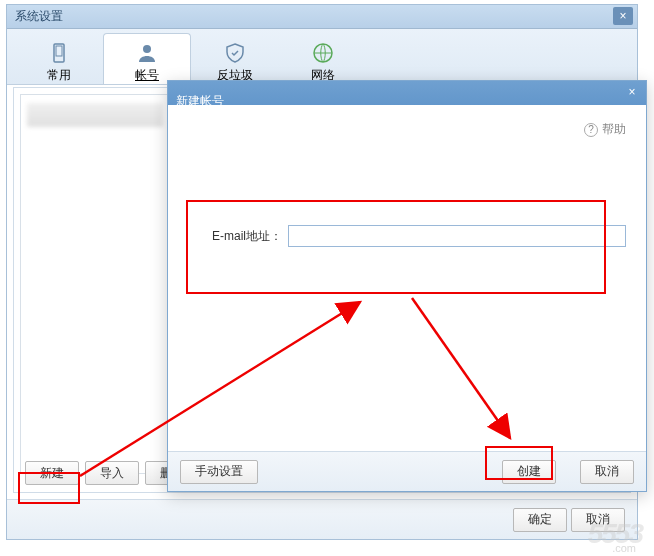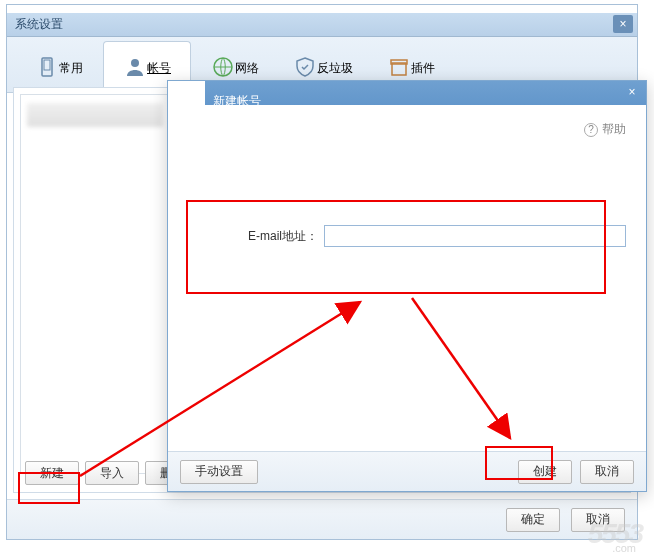--- a/index.html
+++ b/index.html
@@ -1,49 +1,49 @@
 <!DOCTYPE html>
 <html><head>
 <meta charset="utf-8">
 <style>
 * { box-sizing: border-box; margin: 0; padding: 0; font-family: "Microsoft YaHei", sans-serif; font-size: 12px; }
 body { width: 654px; height: 556px; background: #fff; position: relative; overflow: hidden; }
 
 .outer-window { position: absolute; left: 6px; top: 4px; width: 632px; height: 536px; border: 1px solid #a8c0d8; background: #fff; }
-.outer-titlebar { height: 24px; background: linear-gradient(#c8dcf0, #b8d0e8); border-bottom: 1px solid #a0b8d0; display: flex; align-items: center; padding: 0 8px; color: #2a4a6a; position: relative; margin-top: 8px; }
+.outer-titlebar { height: 24px; background: linear-gradient(#c8dcf0, #b8d0e8); border-bottom: 1px solid #a0b8d0; display: flex; align-items: center; padding: 0 8px; color: #2a4a6a; position: relative; }
 .outer-close { position: absolute; right: 4px; top: 2px; width: 20px; height: 18px; color: #fff; background: #6a90b8; border-radius: 2px; display: flex; align-items: center; justify-content: center; cursor: pointer; }
 
 .tabstrip { height: 56px; background: linear-gradient(#eaf2fa, #dfeaf5); border-bottom: 1px solid #c0d0e0; display: flex; padding: 4px 8px 0 8px; gap: 0; }
-.tab { width: 88px; display: flex; flex-direction: row; align-items: center; justify-content: center; cursor: pointer; border: 1px solid transparent; border-bottom: none; border-radius: 4px 4px 0 0; padding-top: 2px; }
+.tab { width: 88px; display: flex; flex-direction: column; align-items: center; justify-content: flex-end; cursor: pointer; border: 1px solid transparent; border-bottom: none; border-radius: 4px 4px 0 0; padding-top: 2px; }
 .tab.active { background: #fff; border-color: #c0d0e0; text-decoration: underline; }
 .tab-icon { width: 24px; height: 24px; margin-bottom: 2px; }
 
 .outer-body { position: absolute; top: 82px; left: 6px; right: 6px; bottom: 46px; background: #fff; border: 1px solid #d0dce8; }
 .account-list { position: absolute; left: 6px; top: 6px; width: 150px; height: 380px; border: 1px solid #d8e0e8; background: #fff; }
 .account-list-item { height: 24px; margin: 8px 6px; background: linear-gradient(#f0f0f0,#e0e0e0); border-radius: 2px; filter: blur(2px); }
 
 .outer-buttons-row { position: absolute; left: 6px; bottom: 46px; display: flex; gap: 6px; }
 .btn { height: 24px; padding: 0 14px; background: linear-gradient(#fdfdfd,#ececec); border: 1px solid #b8b8b8; border-radius: 2px; cursor: pointer; display: flex; align-items: center; justify-content: center; color: #333; }
 
-.outer-footer { position: absolute; left: 0; right: 0; bottom: 0; height: 40px; background: linear-gradient(#f2f6fa,#e6eef6); border-top: 1px solid #d0dce8; display: flex; align-items: center; justify-content: flex-end; padding: 0 12px; gap: 11px; }
+.outer-footer { position: absolute; left: 0; right: 0; bottom: 0; height: 40px; background: linear-gradient(#f2f6fa,#e6eef6); border-top: 1px solid #d0dce8; display: flex; align-items: center; justify-content: flex-end; padding: 0 12px; gap: 4px; }
 
 .inner-window { position: absolute; left: 167px; top: 80px; width: 480px; height: 412px; border: 1px solid #7fa8d0; background: #fff; box-shadow: 0 4px 16px rgba(0,0,0,.2); }
-.inner-titlebar { height: 41px; background: linear-gradient(#6fa0d0,#5a90c8); color: #fff; display: flex; align-items: center; padding: 0 8px; position: relative; margin-left: 37px; }
+.inner-titlebar { height: 41px; background: linear-gradient(#6fa0d0,#5a90c8); color: #fff; display: flex; align-items: center; padding: 0 8px; position: relative; }
 .inner-close { position: absolute; right: 4px; top: 2px; width: 20px; height: 18px; color: #fff; display: flex; align-items: center; justify-content: center; cursor: pointer; }
 
 .inner-body { position: absolute; top: 24px; left: 0; right: 0; bottom: 40px; background: #fff; padding: 20px; }
 .help-link { position: absolute; right: 20px; top: 16px; color: #888; cursor: pointer; display: flex; align-items: center; gap: 4px; }
 .help-q { width: 14px; height: 14px; border: 1px solid #aaa; border-radius: 50%; display: flex; align-items: center; justify-content: center; font-size: 10px; }
 
 .form { margin-top: 100px; }
-.form-row { display: flex; align-items: center; margin-bottom: 18px; margin-left: 36px; }
+.form-row { display: flex; align-items: center; margin-bottom: 18px; }
 .form-label { width: 100px; text-align: right; color: #333; padding-right: 6px; }
 .form-input { flex: 1; height: 22px; border: 1px solid #9ab8d8; padding: 0 4px; outline: none; }
 
-.inner-footer { position: absolute; left: 0; right: 0; bottom: 0; height: 40px; background: linear-gradient(#f2f6fa,#e6eef6); border-top: 1px solid #d0dce8; display: flex; align-items: center; padding: 0 12px; gap: 8px; }
+.inner-footer { position: absolute; left: 0; right: 0; bottom: 0; height: 40px; background: linear-gradient(#f2f6fa,#e6eef6); border-top: 1px solid #d0dce8; display: flex; align-items: center; padding: 0 12px; gap: 24px; }
 .inner-footer .spacer { flex: 1; }
 
 .red-box { position: absolute; border: 2px solid #e00; pointer-events: none; }
 .arrow-svg { position: absolute; left: 0; top: 0; width: 654px; height: 556px; pointer-events: none; }
 
 .watermark { position: absolute; right: 12px; bottom: 6px; font-size: 28px; font-weight: bold; color: rgba(200,200,200,.4); font-style: italic; letter-spacing: -2px; text-align: right; }
 .watermark-sub { position: absolute; right: 18px; bottom: 2px; font-size: 11px; color: rgba(180,180,180,.5); }
 </style>
 </head>
 <body>
@@ -63,38 +63,31 @@
     </div>
     <div class="tab active">
       <svg class="tab-icon" viewBox="0 0 24 24">
           <circle cx="12" cy="8" r="4" fill="#6a8aaa"></circle>
           <path d="M4 21c0-4 4-6 8-6s8 2 8 6" fill="#6a8aaa"></path>
         </svg>
       <span>帐号</span>
     </div>
     <div class="tab">
       <svg class="tab-icon" viewBox="0 0 24 24">
-          <circle cx="12" cy="12" r="9" fill="none" stroke="#5aaa5a" stroke-width="1.5"></circle>
-          <path d="M3 12h18M12 3c3 3 3 15 0 18M12 3c-3 3-3 15 0 18" fill="none" stroke="#5aaa5a"></path>
-        </svg>
-      <span>网络</span>
-    </div>
-    <div class="tab">
-      <svg class="tab-icon" viewBox="0 0 24 24">
           <path d="M12 3l8 3v5c0 5-3 8-8 10-5-2-8-5-8-10V6z" fill="none" stroke="#6a8aaa" stroke-width="1.5"></path>
           <path d="M9 12l2 2 4-4" fill="none" stroke="#6a8aaa" stroke-width="1.5"></path>
         </svg>
       <span>反垃圾</span>
     </div>
     <div class="tab">
       <svg class="tab-icon" viewBox="0 0 24 24">
-          <rect x="5" y="8" width="14" height="12" fill="none" stroke="#c08040" stroke-width="1.5"></rect>
-          <rect x="4" y="5" width="16" height="4" fill="none" stroke="#c08040" stroke-width="1.5"></rect>
+          <circle cx="12" cy="12" r="9" fill="none" stroke="#5aaa5a" stroke-width="1.5"></circle>
+          <path d="M3 12h18M12 3c3 3 3 15 0 18M12 3c-3 3-3 15 0 18" fill="none" stroke="#5aaa5a"></path>
         </svg>
-      <span>插件</span>
+      <span>网络</span>
     </div>
   </div>
 
   <div class="outer-body">
     <div class="account-list">
       <div class="account-list-item"></div>
     </div>
   </div>
 
   <div class="outer-buttons-row" style="left:18px; bottom:54px;">

